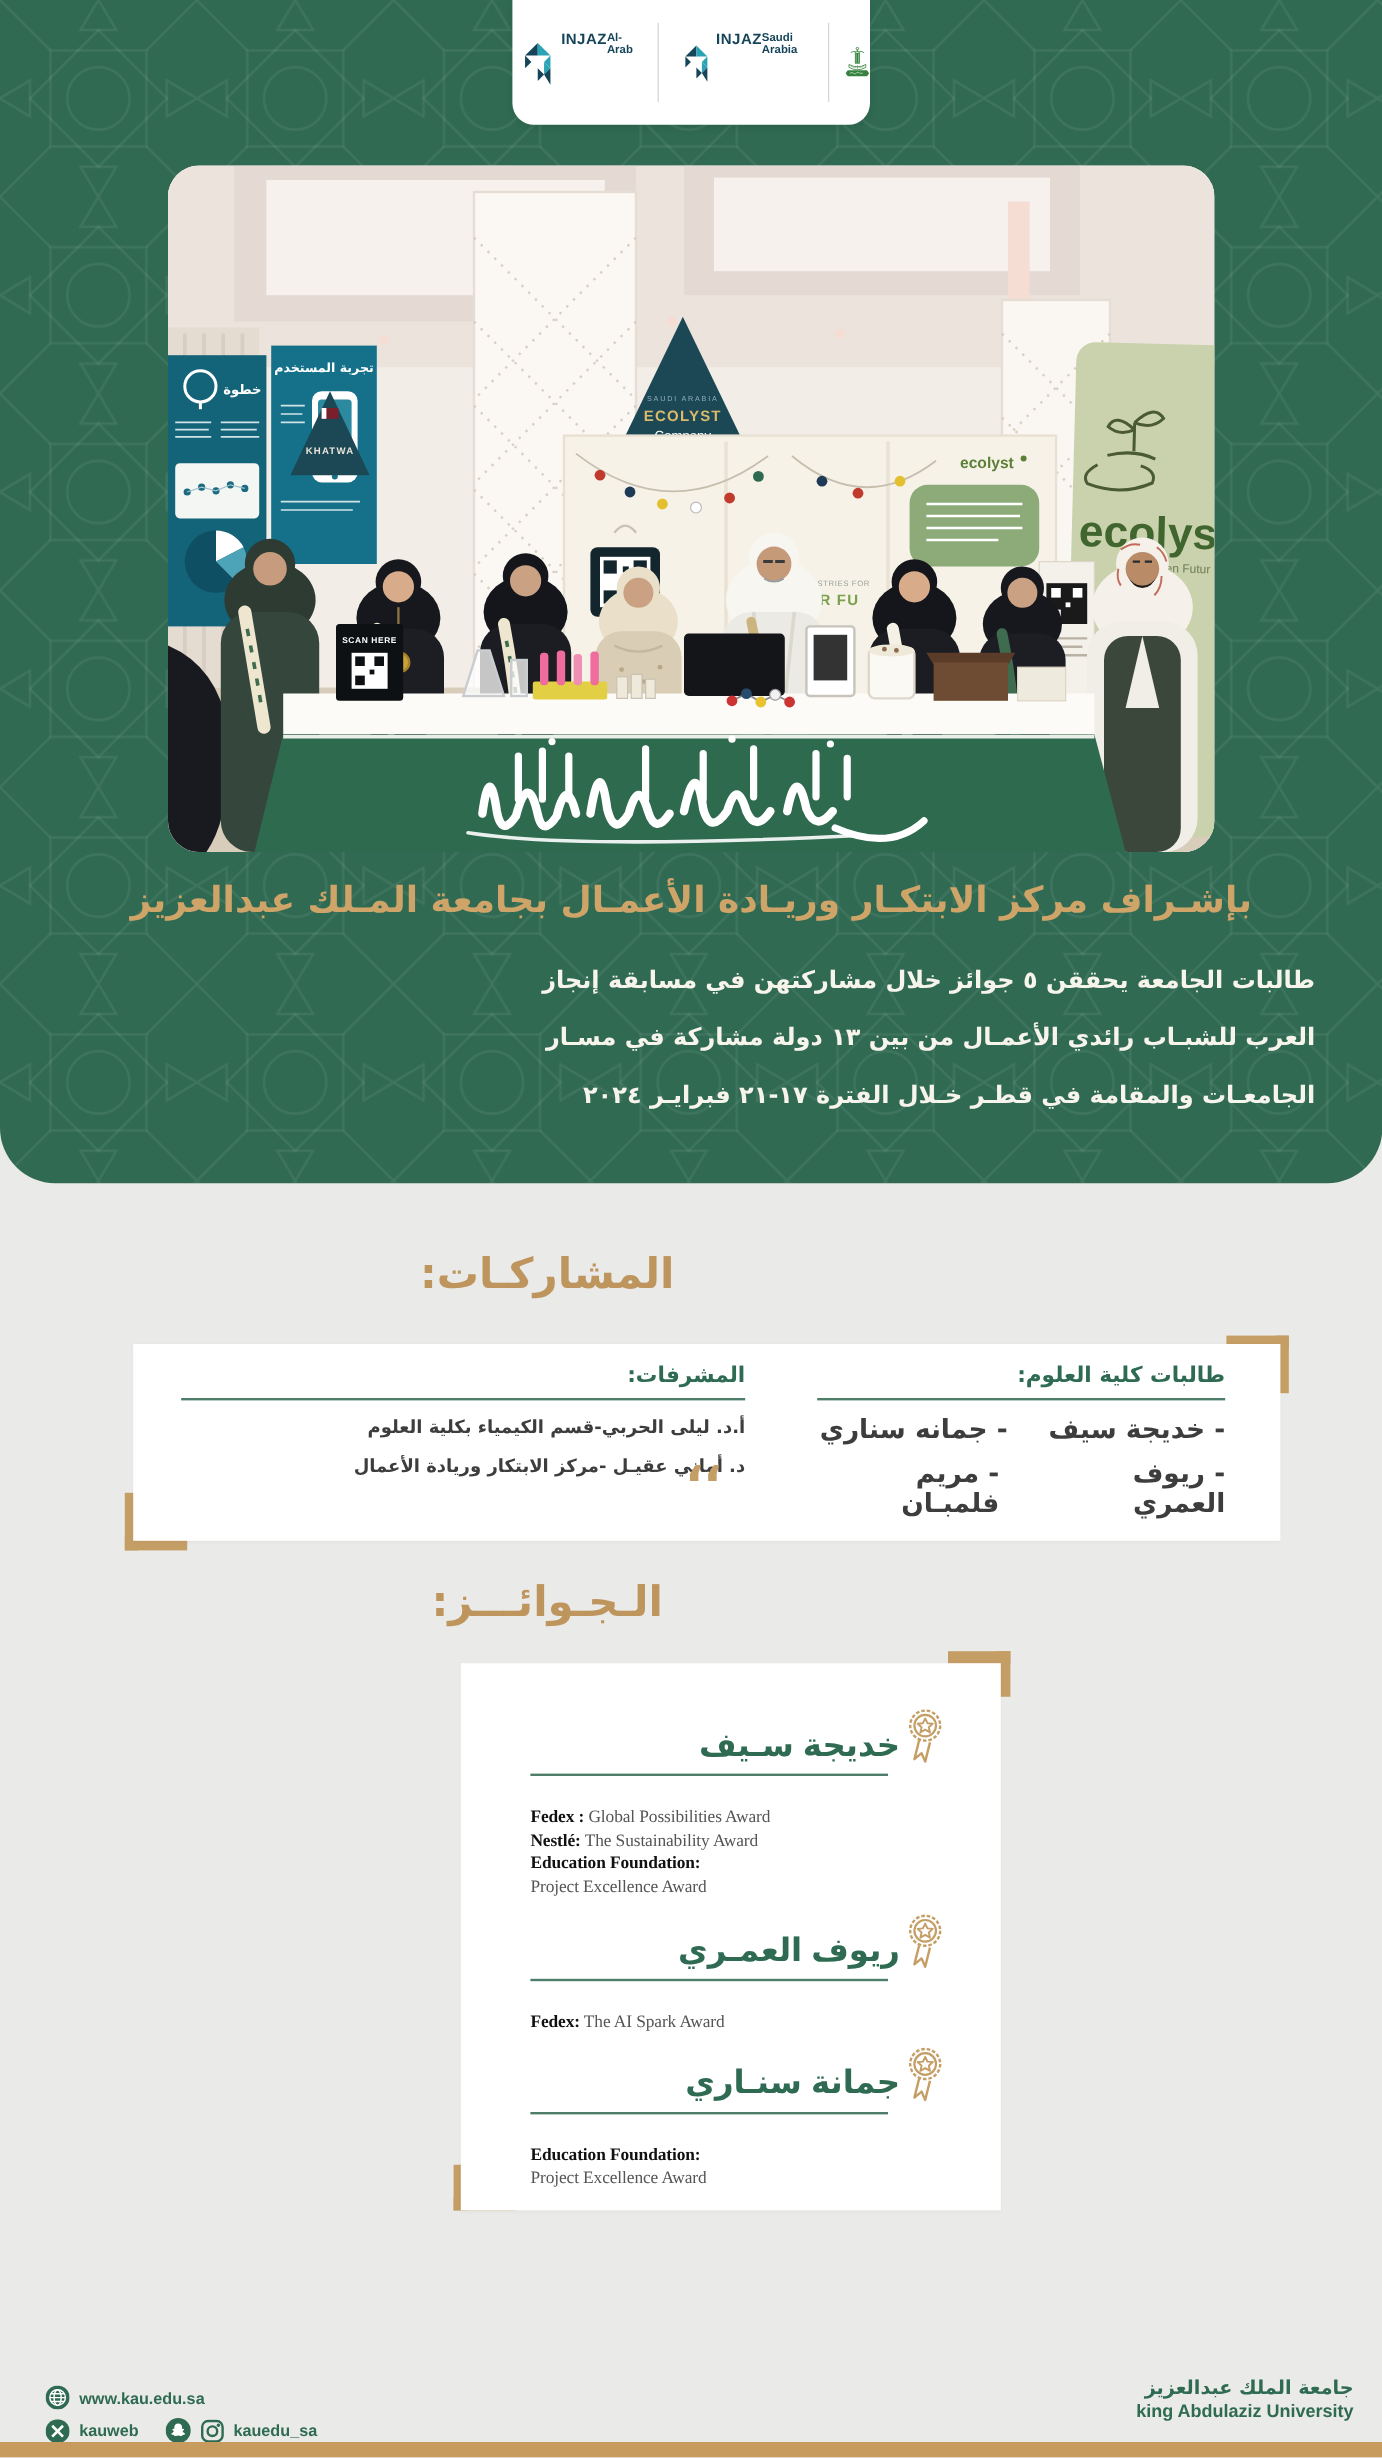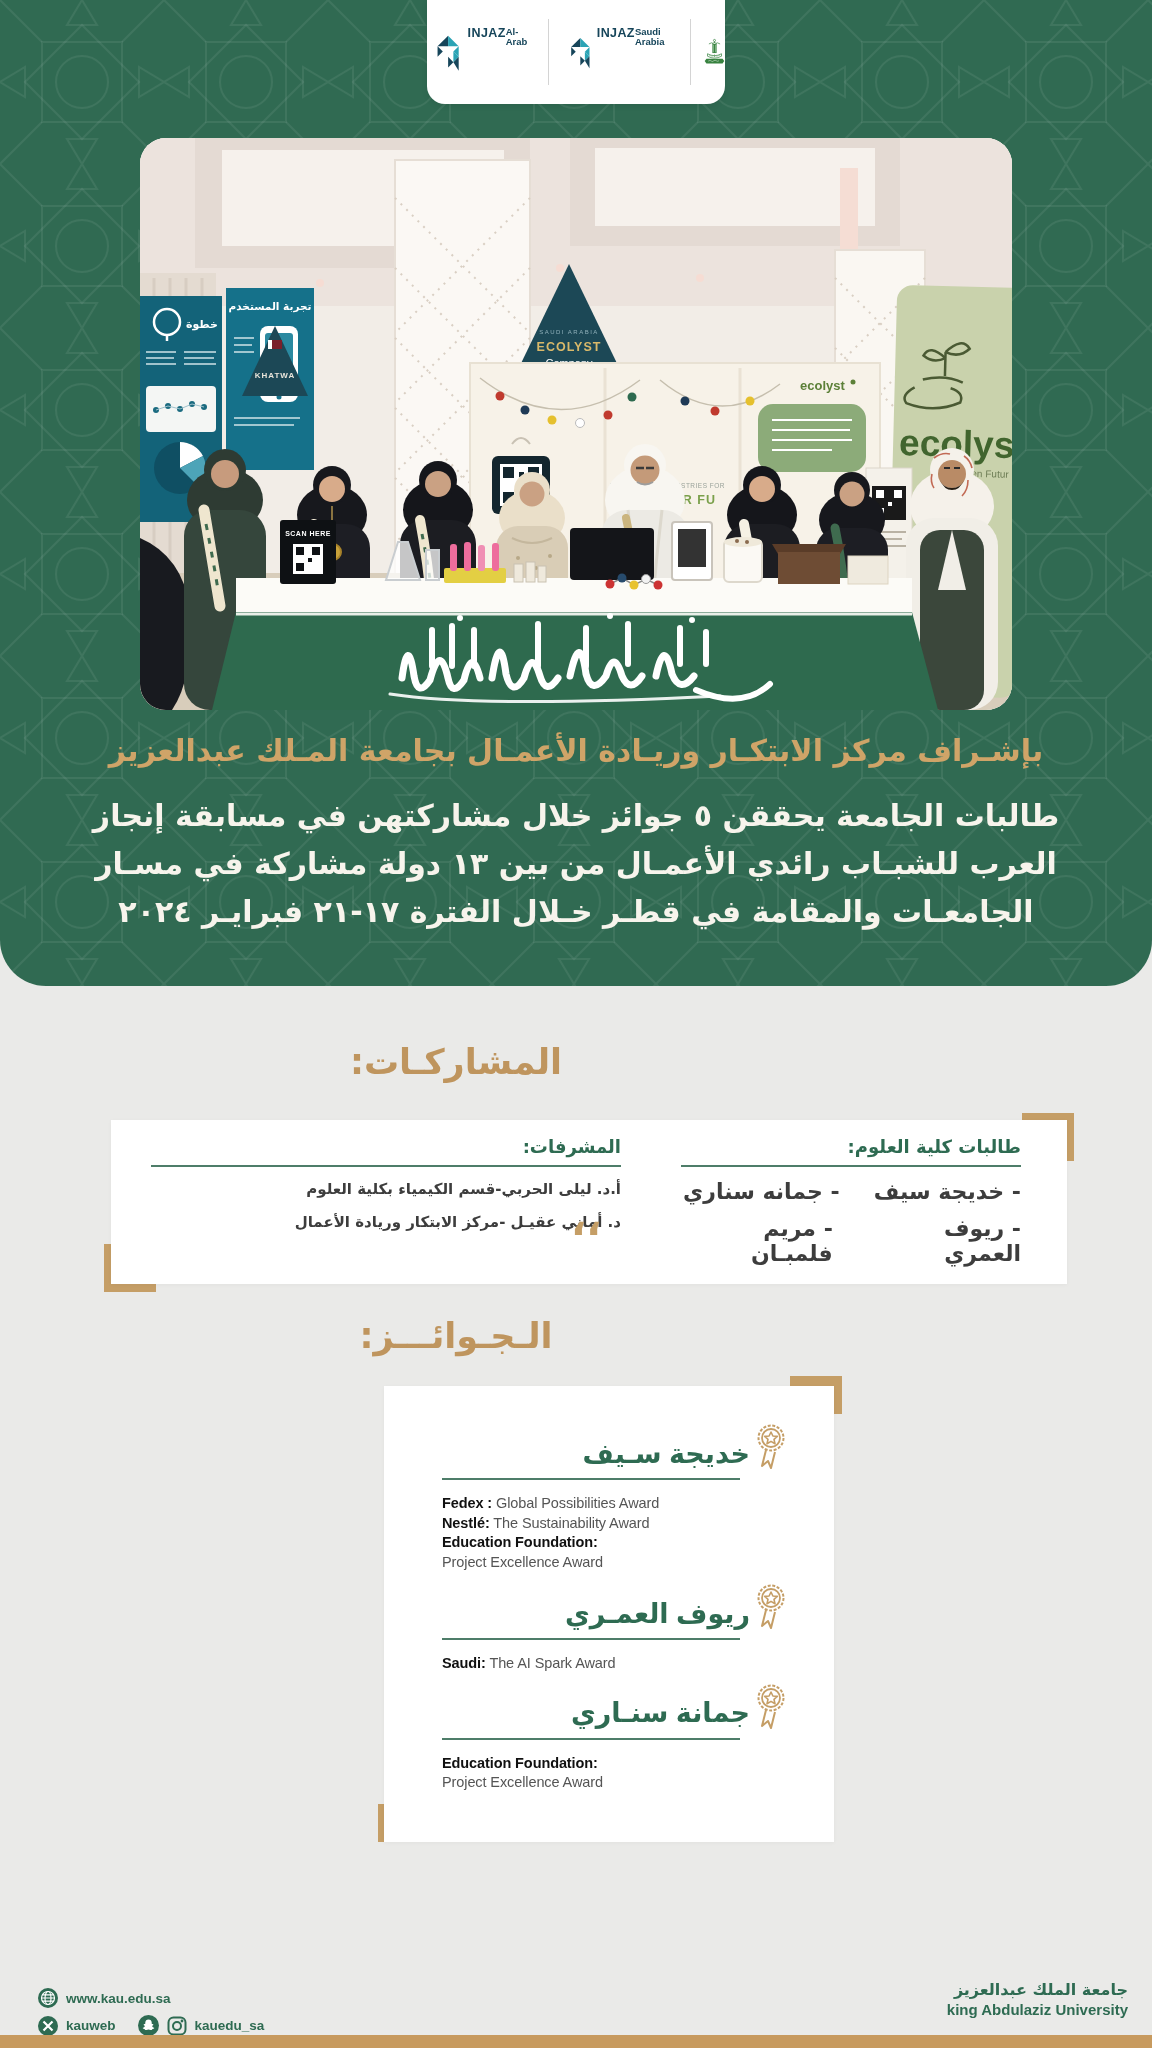--- a/index.html
+++ b/index.html
@@ -23,22 +23,22 @@
   .logo-text2 { font-size:9.5px; font-weight:bold; color:#16455a; line-height:1.1; }
   .logo-divider { width:2px; height:66px; background:#d4d4d4; }
 
   
   .photo { position:absolute; left:140px; top:138px; width:872px; height:572px;
            border-radius:26px; overflow:hidden; background:#f2ede7; }
   .photo svg { display:block; }
 
   .hero-heading { position:absolute; left:40px; top:733px; width:1072px; text-align:center;
                   font-size:30px; font-weight:bold; color:#cfa468; }
-  .hero-body { position:absolute; left:56px; top:792px; width:1040px; text-align:center;
-               font-size:30px; font-weight:bold; color:#f7f4ec; line-height:48px; }
+  .hero-body { position:absolute; left:56px; top:792px; width:1040px; text-align:right;
+               font-size:20px; font-weight:bold; color:#f7f4ec; line-height:48px; }
 
   
   .section-title { position:absolute; left:0; width:912px; text-align:center;
                    font-size:35px; font-weight:bold; color:#bf955e; }
   .card { position:absolute; background:#ffffff; box-shadow:0 1px 4px rgba(0,0,0,.04); }
 
   .bracket { position:absolute; width:52px; height:48px; }
   .bracket.tr { border-top:11px solid #c59e66; border-right:11px solid #c59e66; }
   .bracket.bl { border-bottom:11px solid #c59e66; border-left:11px solid #c59e66; }
 
@@ -52,21 +52,21 @@
   .p-hr { border:none; border-top:2px solid #4e7d69; margin-top:8px; }
   .p-row { font-size:22px; font-weight:600; color:#3d3d3d; margin-top:12px; display:flex; gap:34px; }
   .p-row-single { font-size:15px; font-weight:600; color:#3d3d3d; margin-top:12px; line-height:1.4; }
   .p-quote { position:absolute; left:420px; top:62px; font-size:40px; font-weight:bold; color:#c59e66; direction:rtl; }
 
   
   .a-card { left:384px; top:1386px; width:450px; height:456px; padding:0; }
   .award-head { display:flex; flex-direction:row; justify-content:flex-end; align-items:flex-end; gap:2px; padding-right:44px; }
   .award-name { font-size:27px; font-weight:bold; color:#2e6b52; direction:rtl; line-height:1.2; padding-bottom:4px; }
   .award-hr { border:none; border-top:2px solid #4e7d69; margin:4px 94px 0 58px; }
-  .award-lines { margin:14px 20px 0 58px; }
+  .award-lines { margin:25px 20px 0 58px;font-family:Liberation Serif, serif; }
   .award-line { font-size:14.5px; color:#555555; line-height:19.5px; letter-spacing:-0.1px; }
   .award-line b { color:#111111; }
   .medal { width:38px; height:52px; flex:0 0 auto; }
 
   
   .footer-left { position:absolute; left:38px; top:1988px; }
   .f-row { display:flex; align-items:center; gap:8px; margin-bottom:7px; }
   .f-text { font-size:13.5px; font-weight:bold; color:#2e6b52; }
   .f-gap { width:6px; }
   .footer-right { position:absolute; right:24px; top:1980px; text-align:right; }
@@ -525,21 +525,21 @@
       <span class="award-name">ريوف العمـري</span>
       <svg class="medal" viewBox="0 0 38 52">
         <circle cx="19" cy="16" r="12.5" fill="none" stroke="#c59e66" stroke-width="2" stroke-dasharray="3 1.6"></circle>
         <circle cx="19" cy="16" r="9" fill="none" stroke="#c59e66" stroke-width="1.8"></circle>
         <path d="M19 10 l1.9 4 4.4 .4 -3.3 3 1 4.3 -4 -2.3 -4 2.3 1 -4.3 -3.3 -3 4.4 -.4 z" fill="none" stroke="#c59e66" stroke-width="1.6" stroke-linejoin="round"></path>
         <path d="M14 28 L10 44 L16 39 L19 46 L23 30" fill="none" stroke="#c59e66" stroke-width="2" stroke-linejoin="round"></path>
       </svg>
     </div>
     <hr class="award-hr">
     <div class="award-lines">
-      <div class="award-line"><b>Saudi:</b><span> The AI Spark Award</span></div>
+      <div class="award-line"><b>Fedex:</b><span> The AI Spark Award</span></div>
     </div>
 
     <div class="award-head" style="margin-top:8px;">
       <span class="award-name">جمانة سنـاري</span>
       <svg class="medal" viewBox="0 0 38 52">
         <circle cx="19" cy="16" r="12.5" fill="none" stroke="#c59e66" stroke-width="2" stroke-dasharray="3 1.6"></circle>
         <circle cx="19" cy="16" r="9" fill="none" stroke="#c59e66" stroke-width="1.8"></circle>
         <path d="M19 10 l1.9 4 4.4 .4 -3.3 3 1 4.3 -4 -2.3 -4 2.3 1 -4.3 -3.3 -3 4.4 -.4 z" fill="none" stroke="#c59e66" stroke-width="1.6" stroke-linejoin="round"></path>
         <path d="M14 28 L10 44 L16 39 L19 46 L23 30" fill="none" stroke="#c59e66" stroke-width="2" stroke-linejoin="round"></path>
       </svg>

